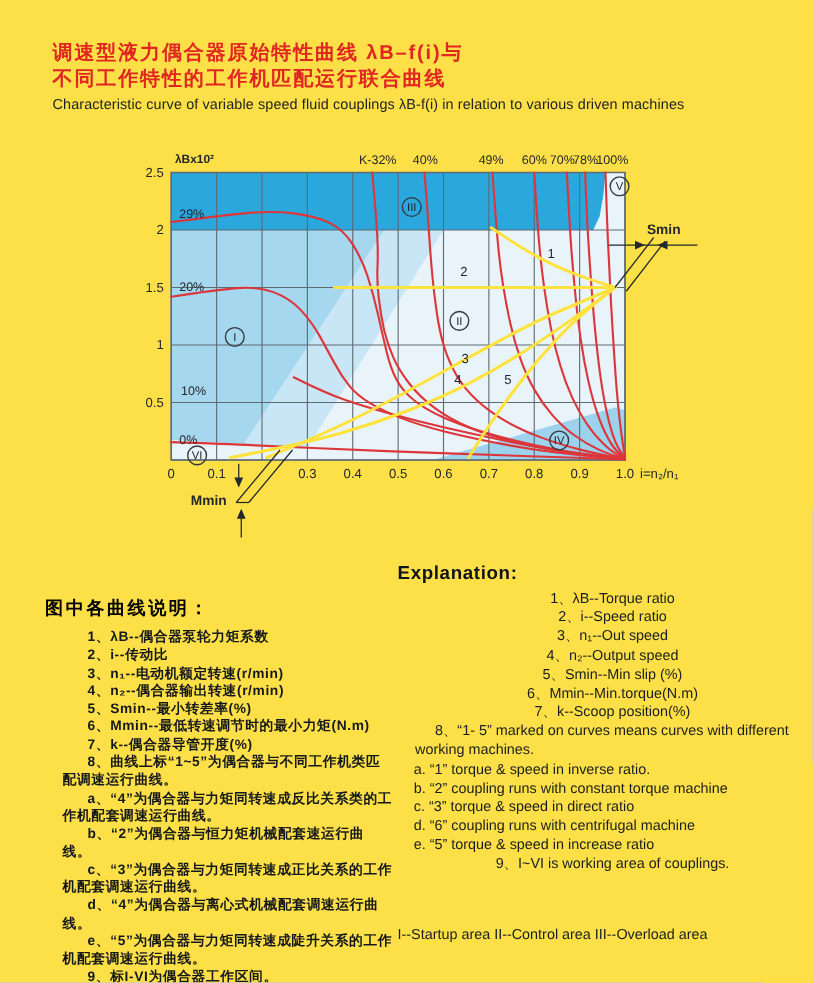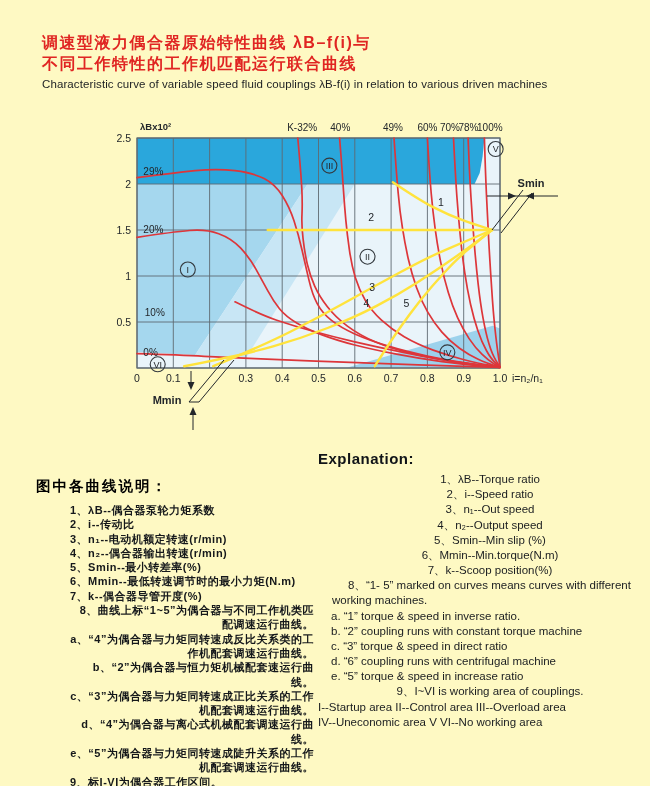--- a/index.html
+++ b/index.html
@@ -1,34 +1,34 @@
 <!DOCTYPE html>
 <html style="--title-red: #e02522;"><head>
 <meta charset="utf-8">
 <style>
   html,body{margin:0;padding:0;background:#b9ccd2;}
-  .page{position:relative;width:650px;height:786px;background:#fef9c3;
+  .page{position:relative;width:650px;height:786px;background:#fde047;
         font-family:"Liberation Sans","DejaVu Sans",sans-serif;overflow:hidden;}
   .title-block{position:absolute;left:42px;top:33px;}
   .title-zh{font-size:16px;font-weight:bold;color:var(--title-red,#e02522);
             letter-spacing:1.5px;line-height:1.3;}
   .subtitle-en{font-size:11.5px;color:#1c1f22;margin-top:3px;letter-spacing:0.1px;}
   svg.chart{position:absolute;left:0;top:0;}
   .legend-zh{position:absolute;left:36px;top:477px;width:278px;}
   .legend-en{position:absolute;left:318px;top:450px;width:314px;}
   .legend-zh .heading{font-size:14.5px;font-weight:bold;color:#000;margin-bottom:7px;letter-spacing:2px;}
   .legend-en .heading{font-size:15px;font-weight:bold;color:#101418;margin-bottom:5px;letter-spacing:0.5px;}
   .legend-zh .item{font-size:11px;font-weight:bold;color:#15181b;line-height:1.3;letter-spacing:0.5px;}
   .legend-en .item{font-size:11.5px;color:#1a1d20;line-height:1.32;}
   .legend-zh .num{padding-left:34px;}
-  .legend-zh .wrap{padding-left:14px;text-indent:20px;text-align:right;}
+  .legend-zh .wrap{padding-left:14px;text-indent:20px;}
   .legend-en .num{padding-left:30px;text-align:center;}
   .legend-en .wrap{padding-left:14px;text-indent:16px;}
   .legend-en .alpha{padding-left:13px;}
-  .legend-en .flush{padding-left:0;}
+  .legend-en .flush{padding-left:0;margin-top:41px;}
 </style>
 </head>
 <body>
 
 <div class="page">
 
   <div class="title-block">
     <div class="title-zh">调速型液力偶合器原始特性曲线 λB–f(i)与</div>
     <div class="title-zh">不同工作特性的工作机匹配运行联合曲线</div>
     <div class="subtitle-en">Characteristic curve of variable speed fluid couplings λB-f(i) in relation to various driven machines</div>

